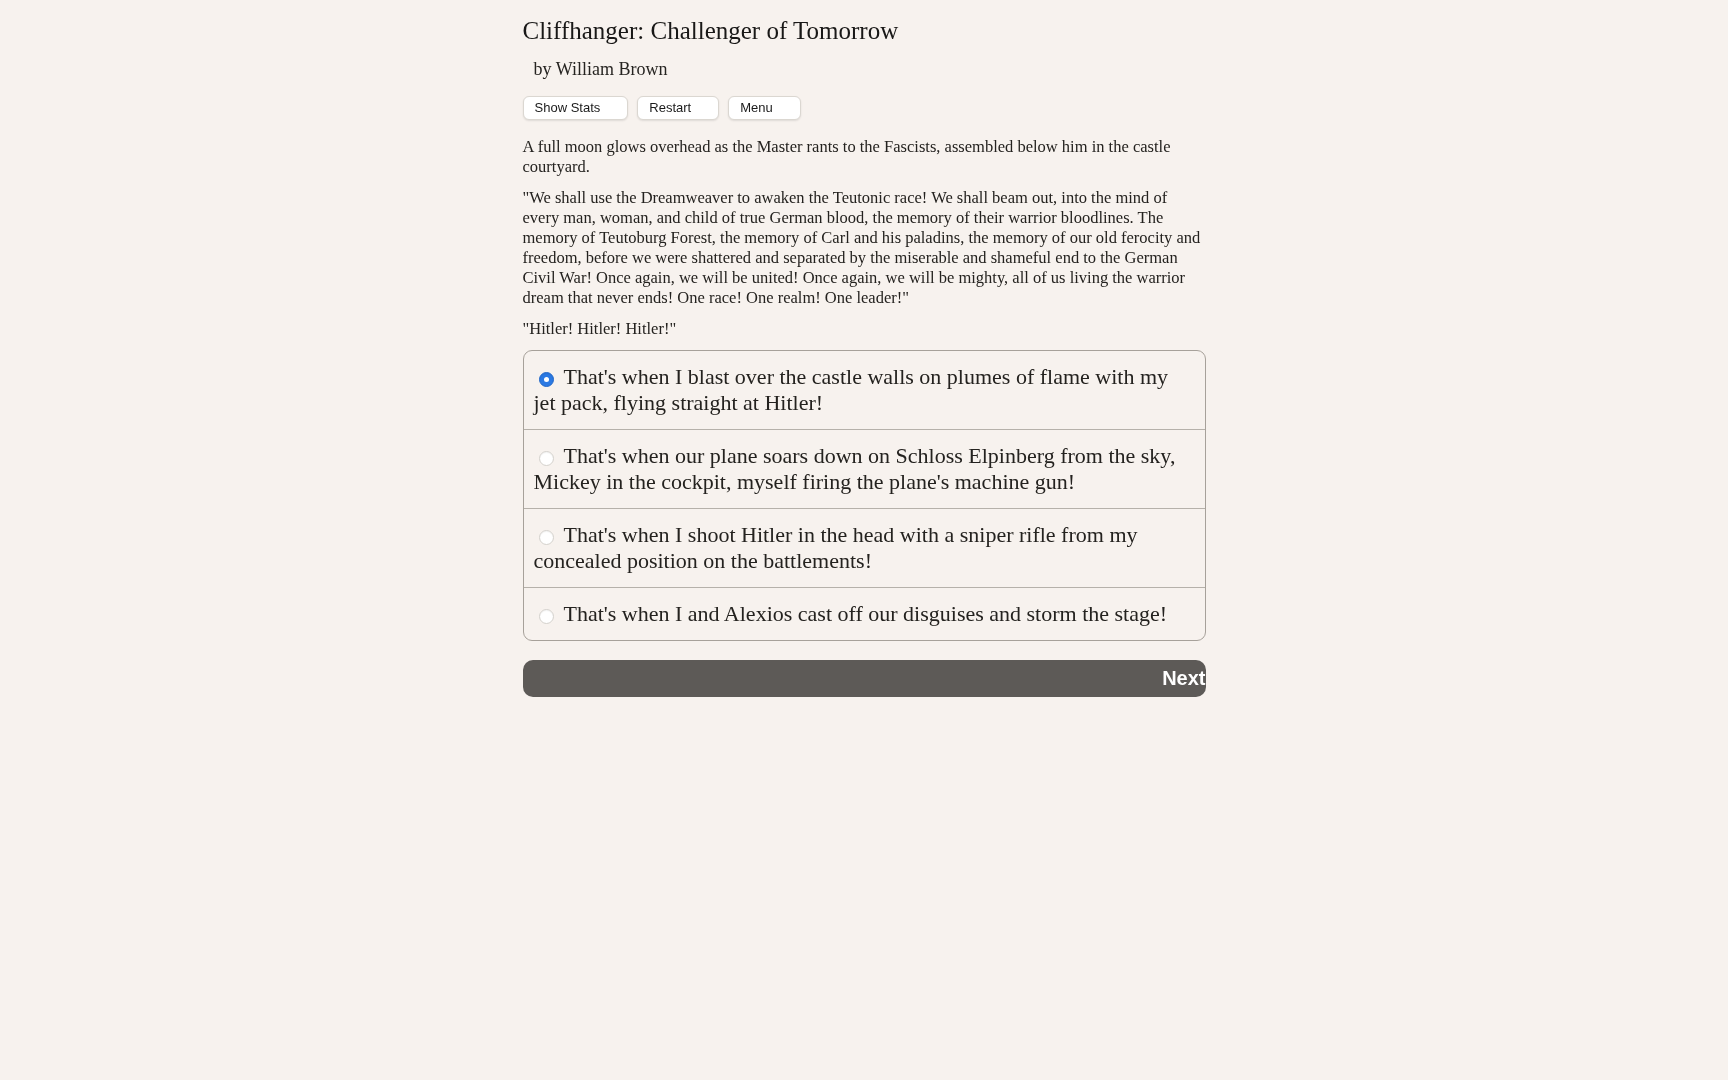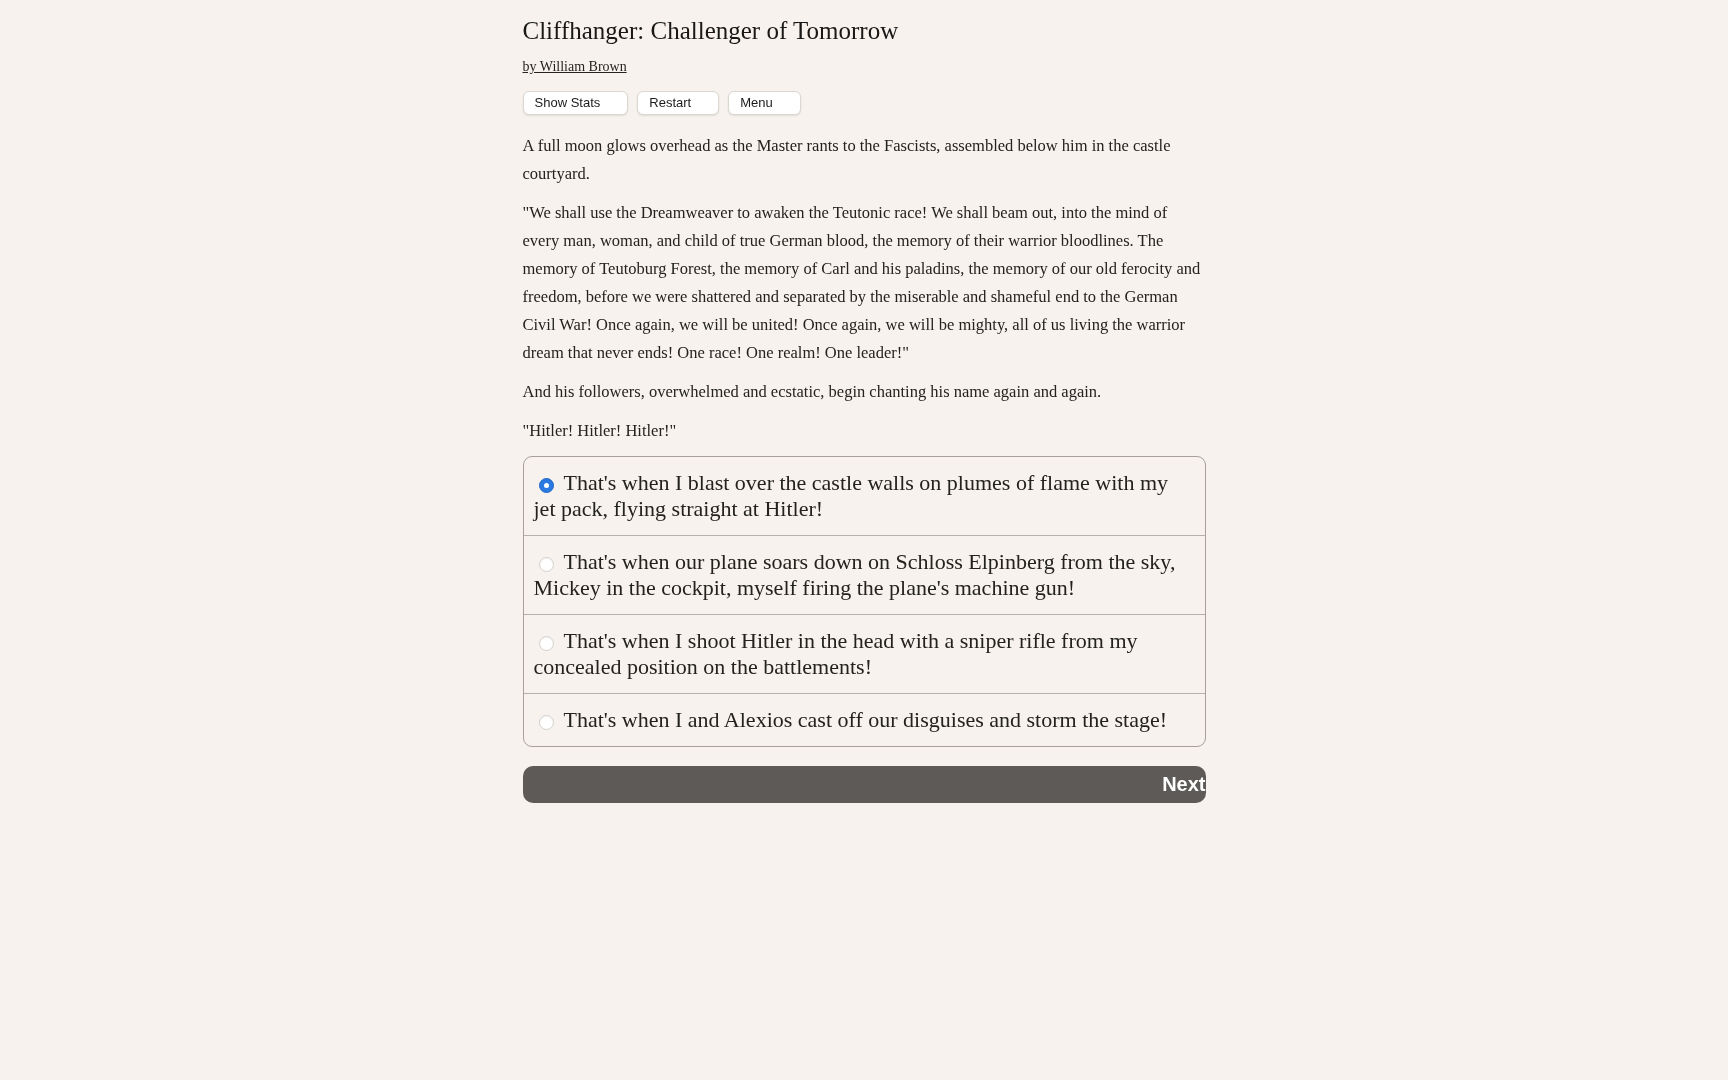--- a/index.html
+++ b/index.html
@@ -22,24 +22,23 @@
     padding-top: 17px;
   }
   .game-title {
     font-size: 25px;
     font-weight: 500;
     margin: 0;
     color: #191817;
     font-family: "Liberation Serif", serif;
   }
   .byline {
-    font-size: 14px;
-    margin: 14px 0 0 0;
+    font-size: 18px;
+    margin: 14px 0 0 11px;
     color: #262421;
-    text-decoration: underline;
   }
   .toolbar {
     margin-top: 16px;
     display: flex;
     gap: 9px;
   }
   .toolbar button {
     font-family: "Liberation Sans", sans-serif;
     font-size: 13px;
     color: #1a1a1a;
@@ -49,21 +48,21 @@
     padding: 3px 27px 4px 11px;
     box-shadow: 0 1px 2px rgba(0,0,0,0.10);
     cursor: pointer;
     line-height: 15px;
   }
   .story {
     margin-top: 17px;
   }
   .story p {
     font-size: 16.5px;
-    line-height: 28px;
+    line-height: 20px;
     margin: 0 0 11px 0;
     color: #24221f;
   }
   .choices-box {
     border: 1px solid #a7a19a;
     border-radius: 9px;
     margin-top: 4px;
     overflow: hidden;
     background: #f7f2ee;
   }
@@ -135,21 +134,20 @@
 
     <div class="toolbar">
       <button>Show Stats</button>
       <button>Restart</button>
       <button>Menu</button>
     </div>
 
     <div class="story">
       <p>A full moon glows overhead as the Master rants to the Fascists, assembled below him in the castle courtyard.</p>
       <p>"We shall use the Dreamweaver to awaken the Teutonic race! We shall beam out, into the mind of every man, woman, and child of true German blood, the memory of their warrior bloodlines. The memory of Teutoburg Forest, the memory of Carl and his paladins, the memory of our old ferocity and freedom, before we were shattered and separated by the miserable and shameful end to the German Civil War! Once again, we will be united! Once again, we will be mighty, all of us living the warrior dream that never ends! One race! One realm! One leader!"</p>
-      <p>And his followers, overwhelmed and ecstatic, begin chanting his name again and again.</p>
       <p>"Hitler! Hitler! Hitler!"</p>
     </div>
 
     <div class="choices-box">
       <label class="option">
         <span class="radio checked"></span><span class="option-text">That's when I blast over the castle walls on plumes of flame with my jet pack, flying straight at Hitler!</span>
       </label>
       <label class="option">
         <span class="radio"></span><span class="option-text">That's when our plane soars down on Schloss Elpinberg from the sky, Mickey in the cockpit, myself firing the plane's machine gun!</span>
       </label>

